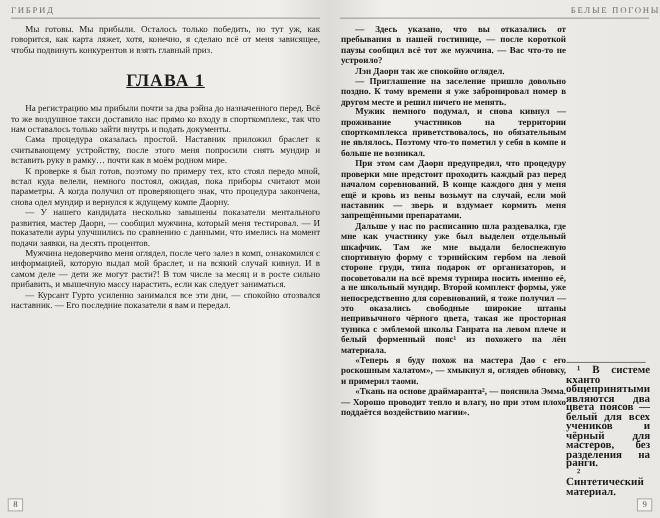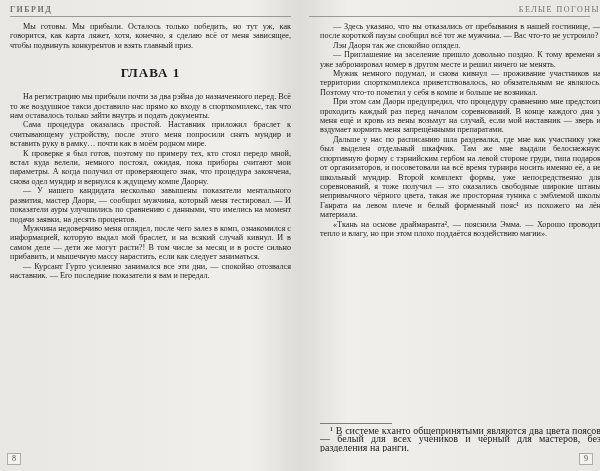--- a/index.html
+++ b/index.html
@@ -14,50 +14,51 @@
     width: 600px; height: 471px;
     background: linear-gradient(90deg,
       #e9e7e3 0%, #f0efeb 42%, #dddbd7 50%, #f0efeb 58%, #e9e7e3 100%);
   }
   .running-title {
     position: absolute; top: 5px;
     font-size: 8px; letter-spacing: 1.5px;
     color: #6f6f6d; text-transform: uppercase;
     font-family: "Liberation Serif", serif;
   }
-  .running-title.left  { left: 10px; font-weight: bold; }
+  .running-title.left  { left: 10px; }
   .running-title.right { right: 0; }
   .header-rule {
     position: absolute; top: 16px; height: 1px;
     background: #9a9a97; width: 281px;
   }
   .header-rule.left  { left: 10px; }
   .header-rule.right { right: 10px; }
 
   .column {
     position: absolute; top: 22px;
     width: 281px; height: 430px;
     overflow: hidden;
   }
   .column.left  { left: 10px; }
-  .column.right { left: 320px; display: flex; flex-direction: column; }
+  .column.right { left: 310px; display: flex; flex-direction: row; font-weight: bold; }
 
   p.body {
     margin: 0;
     font-size: 8.2px; line-height: 9.4px;
     text-align: justify; text-indent: 13px;
     color: #1c1c1c;
     hyphens: auto;
   }
   h1.chapter {
     margin: 15px 0 11px 0;
     text-align: center;
-    font-size: 13px; font-weight: bold;
+    font-size: 16px; font-weight: bold;
     letter-spacing: 1px;
     color: #1c1c1c;
+    text-decoration: underline;
   }
   .footnotes-block { margin-top: auto; }
   .fn-rule {
     width: 72px; height: 1px;
     background: #7d7d7b; margin: 5px 0 3px 0;
   }
   p.footnote {
     margin: 0;
     font-size: 10px; line-height: 8.5px;
     text-align: justify; text-indent: 10px;
@@ -96,28 +97,30 @@
         <p class="body">— Курсант Гурто усиленно занимался все эти дни, — спокойно отозвался наставник. — Его последние показатели я вам и передал.</p>
       </div>
   </div>
 
   <div class="column right">
     <div>
         <p class="body">— Здесь указано, что вы отказались от пребывания в нашей гостинице, — после короткой паузы сообщил всё тот же мужчина. — Вас что-то не устроило?</p>
         <p class="body">Лэн Даорн так же спокойно оглядел.</p>
         <p class="body">— Приглашение на заселение пришло довольно поздно. К тому времени я уже забронировал номер в другом месте и решил ничего не менять.</p>
         <p class="body">Мужик немного подумал, и снова кивнул — проживание участников на территории спорткомплекса приветствовалось, но обязательным не являлось. Поэтому что-то пометил у себя в компе и больше не возникал.</p>
-        <p class="body">При этом сам Даорн предупредил, что процедуру сравнению мне предстоит проходить каждый раз перед началом соревнований. В конце каждого дня у меня ещё и кровь из вены возьмут на случай, если мой наставник — зверь и вздумает кормить меня запрещёнными препаратами.</p>
+        <p class="body">При этом сам Даорн предупредил, что процедуру проверки мне предстоит проходить каждый раз перед началом соревнований. В конце каждого дня у меня ещё и кровь из вены возьмут на случай, если мой наставник — зверь и вздумает кормить меня запрещёнными препаратами.</p>
         <p class="body">Дальше у нас по расписанию шла раздевалка, где мне как участнику уже был выделен отдельный шкафчик. Там же мне выдали белоснежную спортивную форму с тэрнийским гербом на левой стороне груди, типа подарок от организаторов, и посоветовали на всё время турнира носить именно её, а не школьный мундир. Второй комплект формы, уже непосредственно для соревнований, я тоже получил — это оказались свободные широкие штаны непривычного чёрного цвета, такая же просторная туника с эмблемой школы Ганрата на левом плече и белый форменный пояс¹ из похожего на лён материала.</p>
+        <p class="body">«Теперь я буду похож на мастера Дао с его роскошным халатом», — хмыкнул я, оглядев обновку, и примерил таоми.</p>
         <p class="body">«Ткань на основе драймаранта², — пояснила Эмма. — Хорошо проводит тепло и влагу, но при этом плохо поддаётся воздействию магии».</p>
       </div>
     <div class="footnotes-block">
       <div class="fn-rule"></div>
       <div>
           <p class="footnote">¹ В системе кханто общепринятыми являются два цвета поясов — белый для всех учеников и чёрный для мастеров, без разделения на ранги.</p>
+          <p class="footnote">² Синтетический материал.</p>
         </div>
     </div>
   </div>
 
   <div class="page-num left">8</div>
   <div class="page-num right">9</div>
 
 </div>
 
 </body></html>

